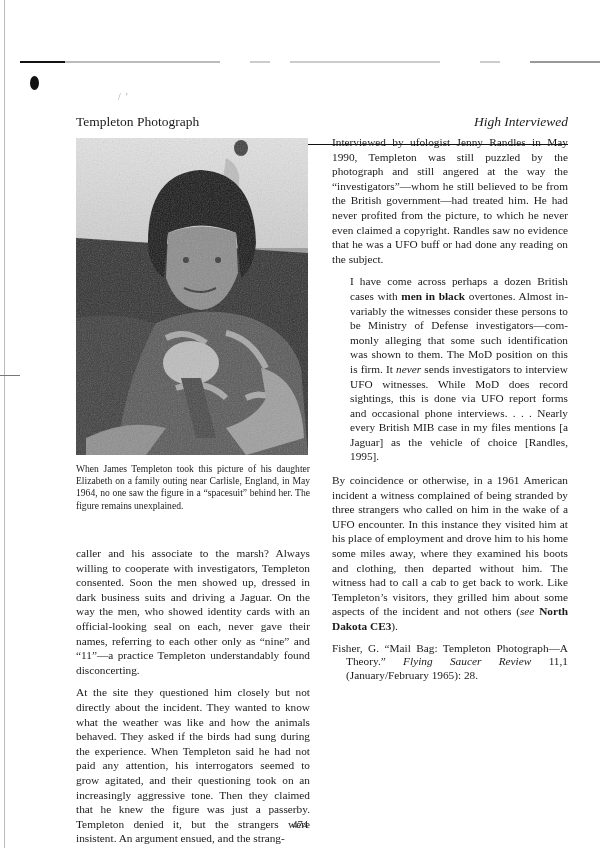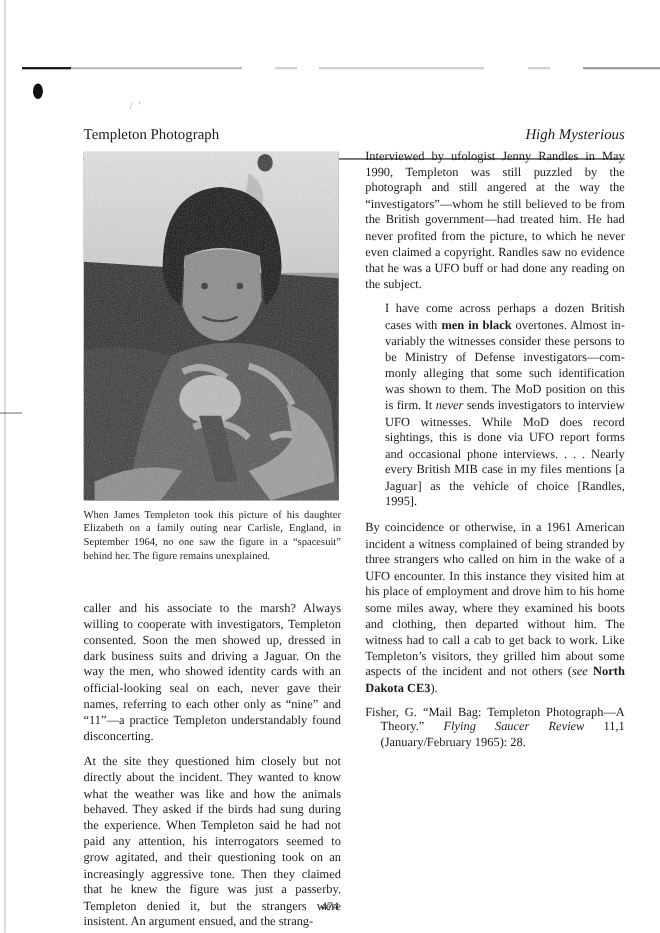--- a/index.html
+++ b/index.html
@@ -50,21 +50,21 @@
 <body>
 
 <div class="scan-edge"></div>
 <div class="scan-rule"></div>
 <div class="scan-dot"></div>
 <div class="scan-mark">/ &nbsp;′</div>
 <div class="scan-tick"></div>
 
 <div class="running-head">
   <span class="left">Templeton Photograph</span>
-  <span class="right">High Mysterious</span>
+  <span class="right">High Interviewed</span>
 </div>
 
 <div class="photo" title="Photograph of a young girl with bobbed hair holding a bouquet of flowers in a field, with a pale figure in a spacesuit behind her">
   <svg viewBox="0 0 232 317" preserveAspectRatio="none">
     <defs>
       <filter id="grain">
           <feTurbulence type="fractalNoise" baseFrequency="0.9" numOctaves="2" seed="3"></feTurbulence>
           <feColorMatrix type="saturate" values="0"></feColorMatrix>
           <feComponentTransfer>
             <feFuncA type="linear" slope="0.35"></feFuncA>
@@ -94,21 +94,21 @@
 
     <path d="M185 230 Q225 240 228 300 L170 317 L150 290 Q180 280 190 260 Z" fill="#9d9d9d"></path>
     <path d="M10 300 Q50 280 90 290 L70 317 L10 317 Z" fill="#8c8c8c"></path>
 
     <ellipse cx="115" cy="225" rx="28" ry="22" fill="#bdbdbd"></ellipse>
     <path d="M105 240 L120 300 L140 300 L125 240 Z" fill="#444"></path>
     <rect x="0" y="0" width="232" height="317" filter="url(#grain)"></rect>
   </svg>
 </div>
 
-<div class="caption">When James Templeton took this picture of his daughter Elizabeth on a family outing near Carlisle, England, in September 1964, no one saw the figure in a “spacesuit” behind her. The figure remains unexplained.</div>
+<div class="caption">When James Templeton took this picture of his daughter Elizabeth on a family outing near Carlisle, England, in May 1964, no one saw the figure in a “spacesuit” behind her. The figure remains unexplained.</div>
 
 <div class="col col-left">
   <p>caller and his associate to the marsh? Always willing to cooperate with investigators, Templeton consent­ed. Soon the men showed up, dressed in dark busi­ness suits and driving a Jaguar. On the way the men, who showed identity cards with an official-looking seal on each, never gave their names, referring to each other only as “nine” and “11”—a practice Templeton understandably found disconcerting.</p>
   <p>At the site they questioned him closely but not direct­ly about the incident. They wanted to know what the weather was like and how the animals behaved. They asked if the birds had sung during the experience. When Templeton said he had not paid any attention, his interrogators seemed to grow agitated, and their questioning took on an increasingly aggressive tone. Then they claimed that he knew the figure was just a passerby. Templeton denied it, but the strangers were insistent. An argument ensued, and the strang-</p>
 </div>
 
 <div class="col col-right">
   <p>Interviewed by ufologist Jenny Randles in May 1990, Templeton was still puzzled by the photograph and still angered at the way the “investigators”—whom he still believed to be from the British government—had treated him. He had never profited from the picture, to which he never even claimed a copyright. Randles saw no evidence that he was a UFO buff or had done any reading on the subject.</p>
 
   <p class="blockquote"><span>I have come across perhaps a dozen British cases with </span><b>men in black</b><span> overtones. Almost in­variably the witnesses consider these persons to be Ministry of Defense investigators—com­monly alleging that some such identification was shown to them. The MoD position on this is firm. It </span><i>never</i><span> sends investigators to interview UFO witnesses. While MoD does record sightings, this is done via UFO report forms and occasion­al phone interviews. . . . Nearly every British MIB case in my files mentions [a Jaguar] as the vehicle of choice [Randles, 1995].</span></p>

